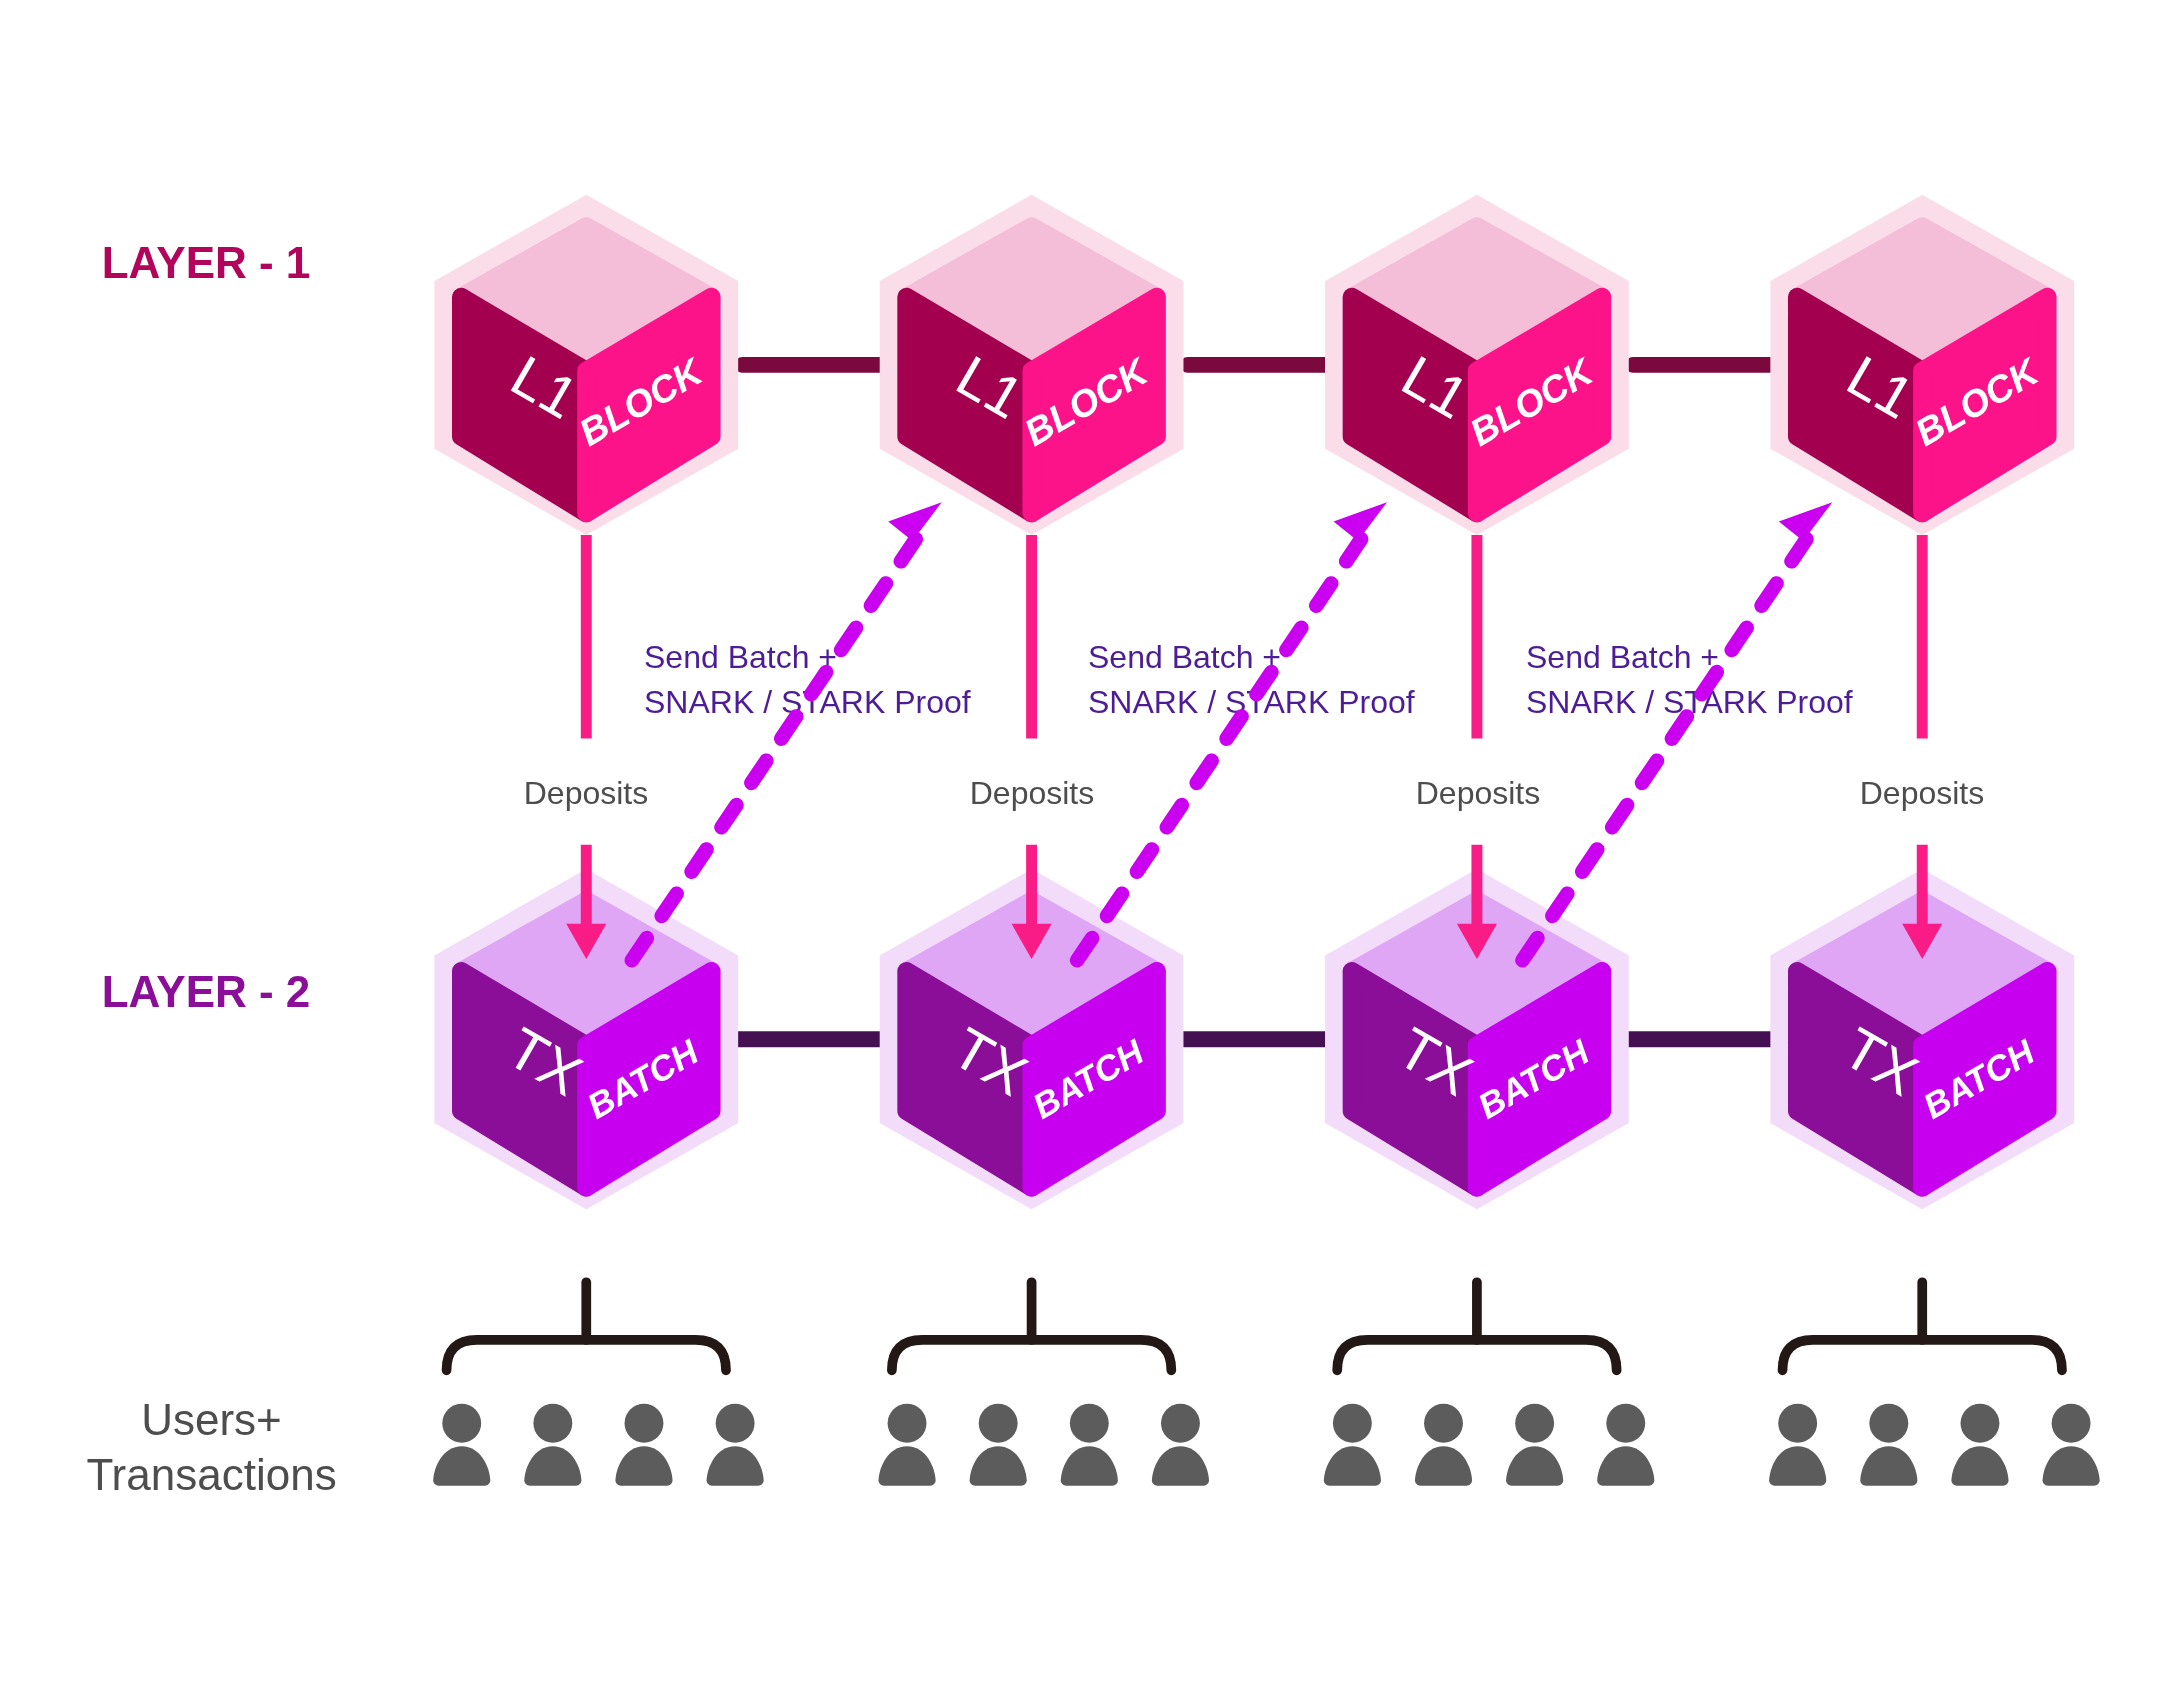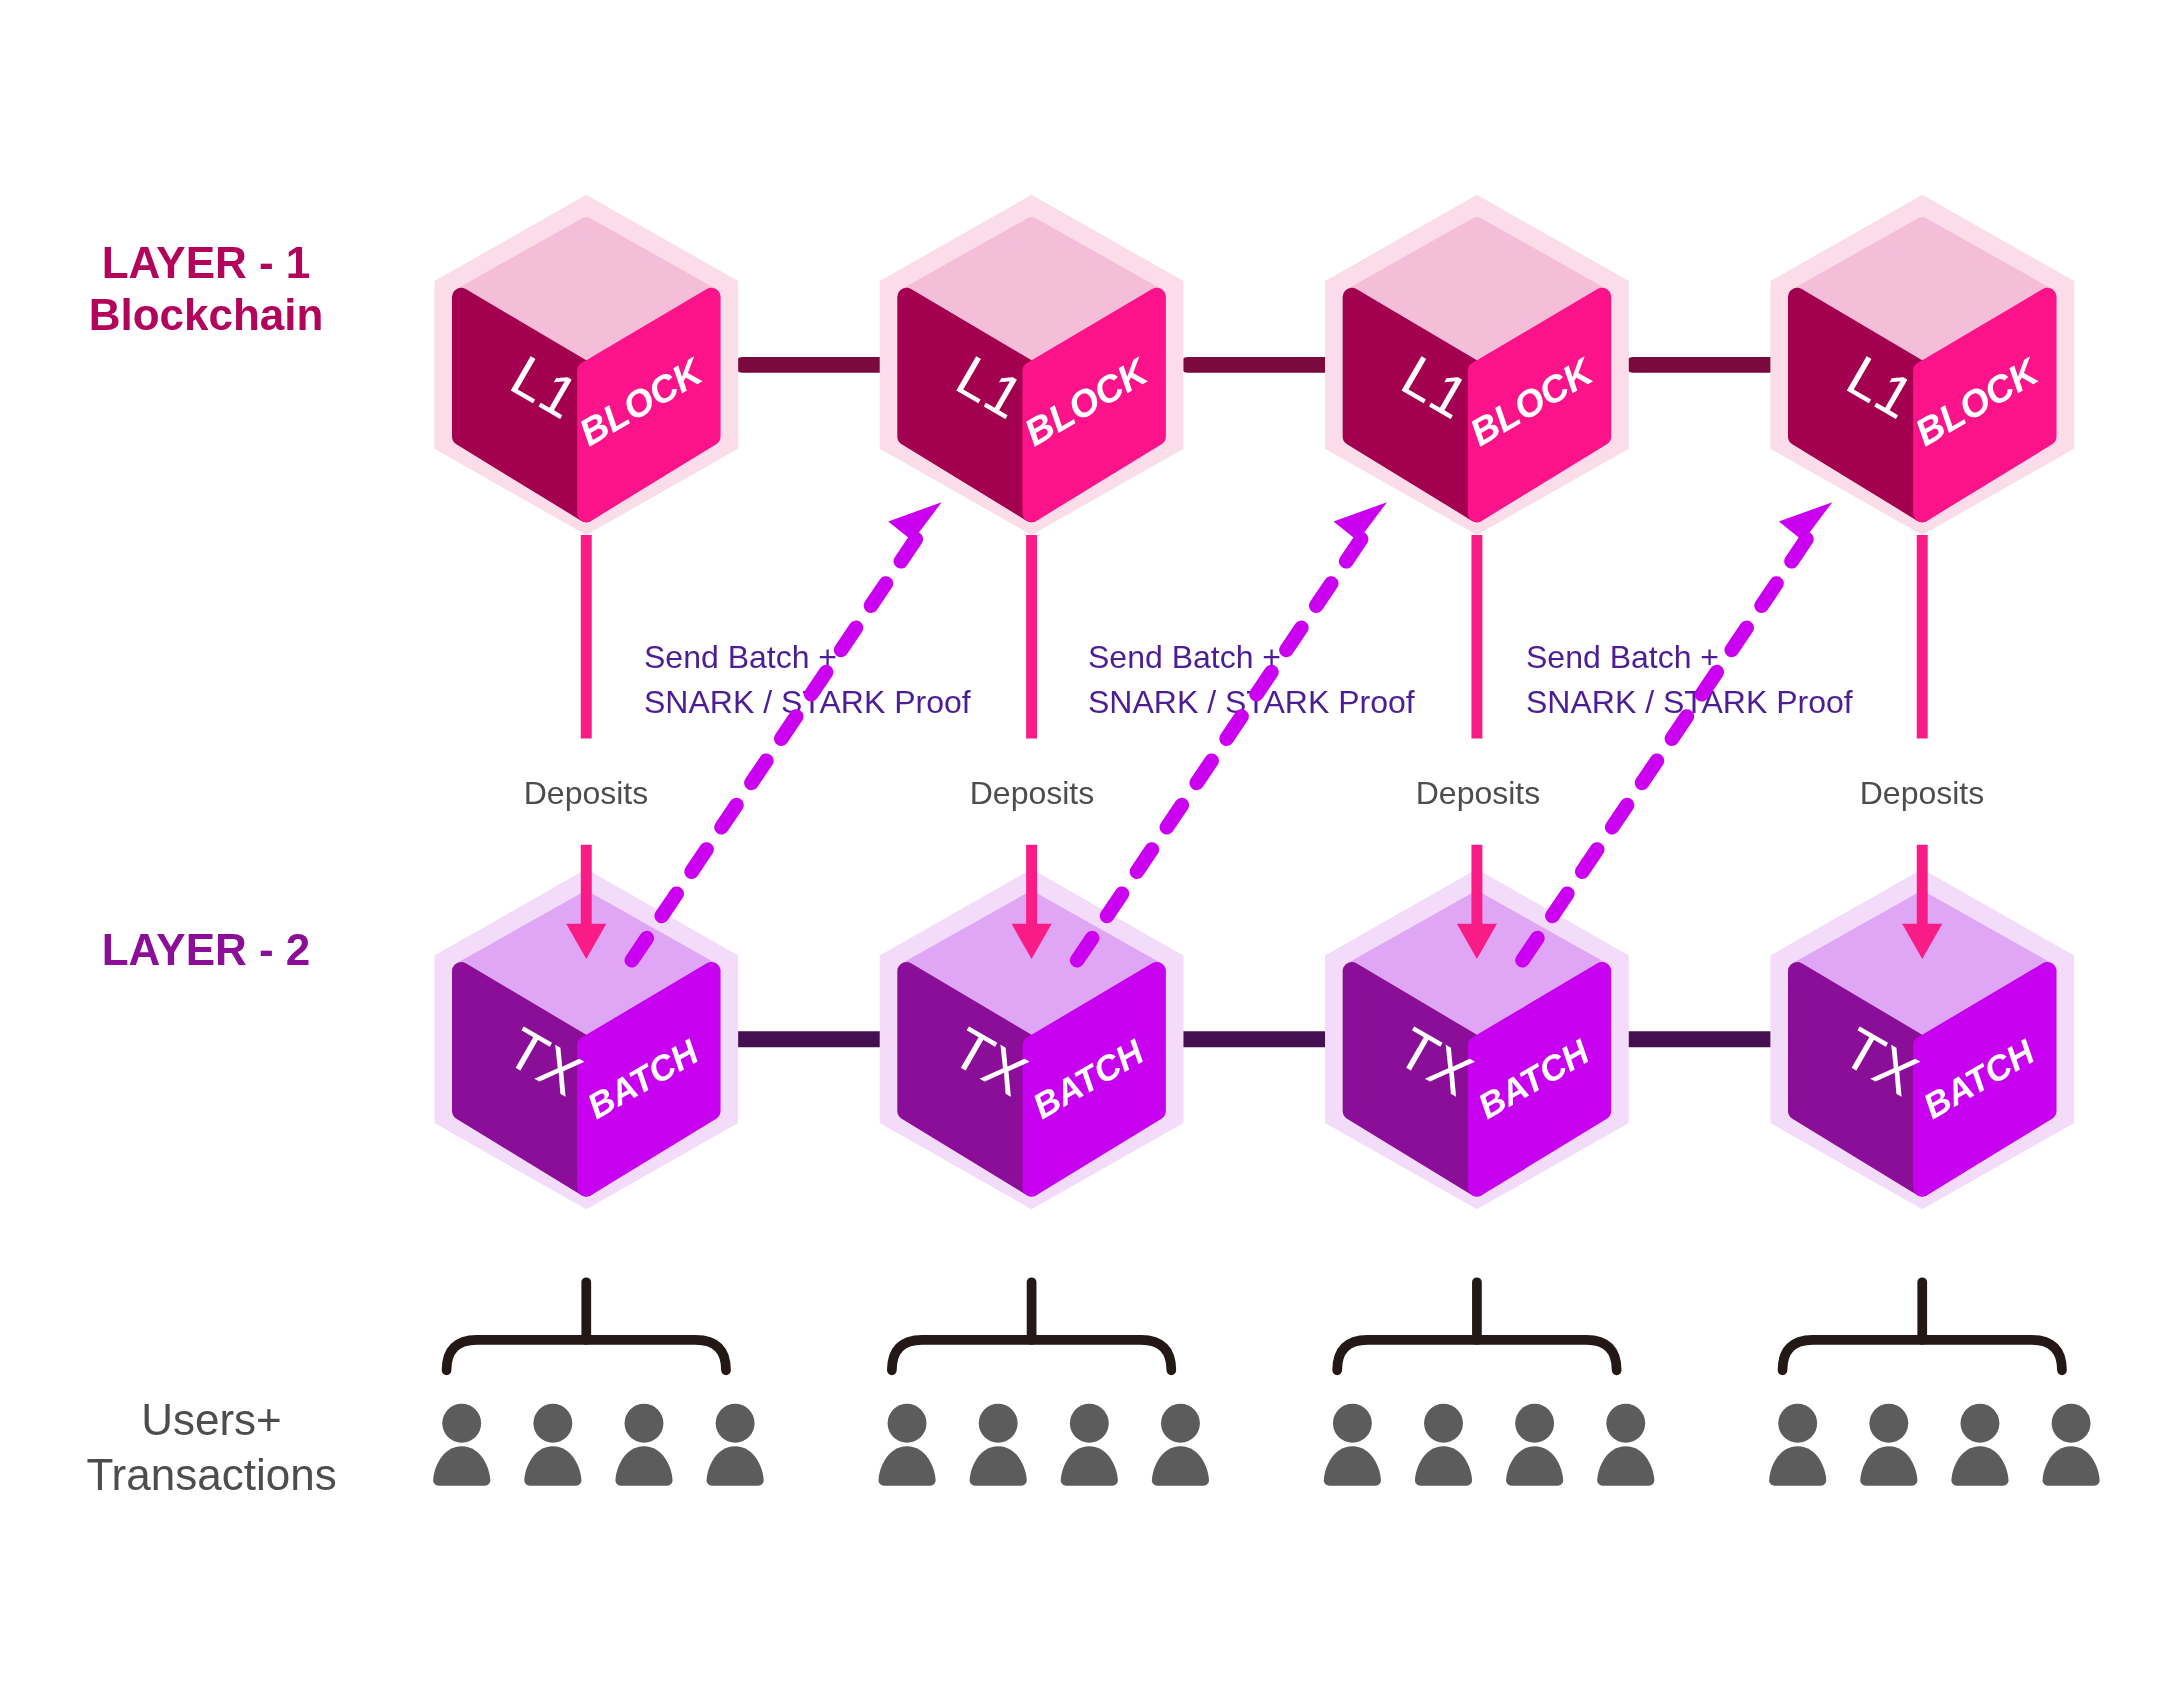--- a/index.html
+++ b/index.html
@@ -29,21 +29,21 @@
   }
   #l1-label {
     left: 36px;
     top: 237px;
     width: 340px;
     font-size: 44px;
     color: #B3045C;
   }
   #l2-label {
     left: 36px;
-    top: 924px;
+    top: 966px;
     width: 340px;
     font-size: 44px;
     color: #8A0E97;
   }
   #users-label {
     position: absolute;
     left: 29px;
     top: 1392px;
     width: 365px;
     text-align: center;
@@ -80,21 +80,20 @@
     pointer-events: none;
   }
 </style>
 </head>
 <body>
 
 <div id="stage">
 
   <div class="layer-label" id="l1-label">
     <span class="label-line">LAYER - 1</span>
-    <span class="label-line">Blockchain</span>
   </div>
 
   <div class="layer-label" id="l2-label">
     <span class="label-line">LAYER - 2</span>
   </div>
 
   <div id="users-label">
     <span class="label-line">Users+</span>
     <span class="label-line">Transactions</span>
   </div>

